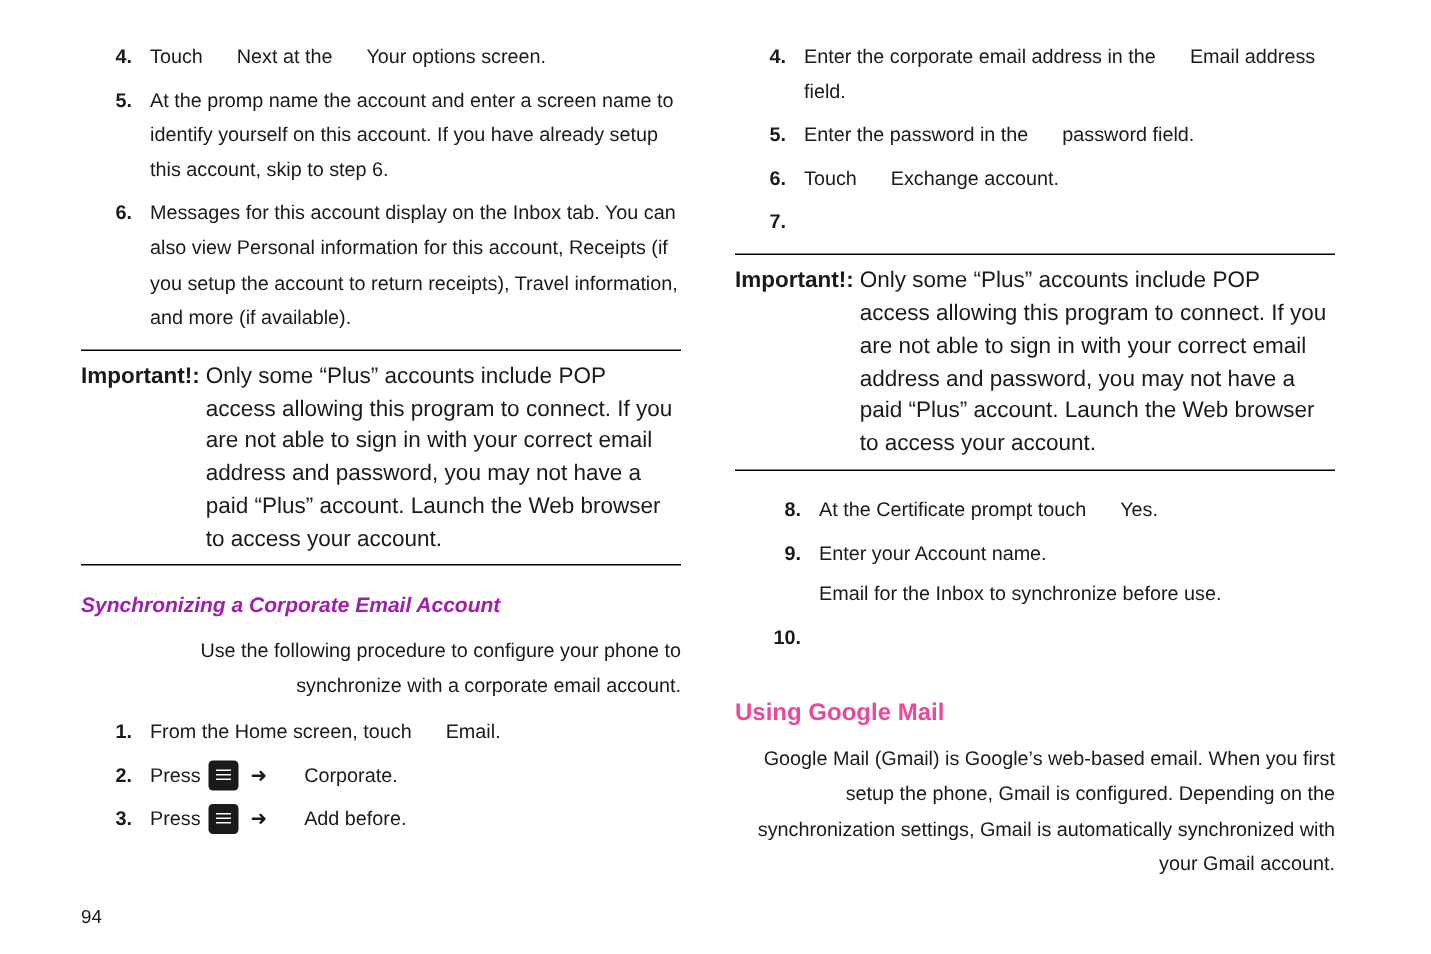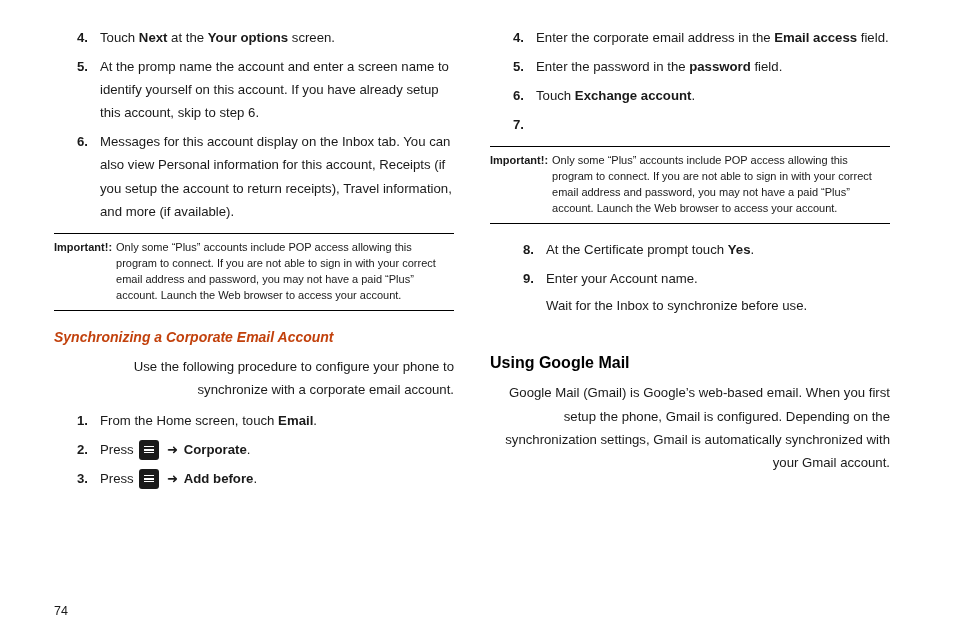--- a/index.html
+++ b/index.html
@@ -46,39 +46,39 @@
     padding-right: 12px;
   }
   .num.wide { width: 44px; }
   .content { flex: 1; }
 
   .important-block {
     border-top: 1.6px solid #000;
     border-bottom: 1.6px solid #000;
     padding: 6px 0;
     margin: 10px 0 14px 0;
-    font-size: 11px;
+    font-size: 15px;
     line-height: 1.45;
     display: flex;
   }
   .important-label {
     font-weight: bold;
     flex-shrink: 0;
     padding-right: 4px;
   }
 
   .sub-heading {
-    color: #c2410c;
+    color: #a21caf;
     font-style: italic;
     font-weight: bold;
     font-size: 14px;
     margin: 4px 0 6px 0;
   }
   .section-heading {
-    color: #000000;
+    color: #ec4899;
     font-weight: bold;
     font-size: 16px;
     margin: 26px 0 4px 0;
   }
   p.body {
     margin: 0 0 8px 10px;
     text-align: right;
   }
   .icon {
     display: inline-flex;
@@ -115,21 +115,21 @@
     font-weight: normal;
     position: relative;
     top: 0px;
   }
   .page-num {
     position: absolute;
     left: 54px;
     bottom: 18px;
     font-size: 12.5px;
   }
-  b { font-weight: bold; }
+  b { font-weight: normal; margin-left: 19px; }
 </style>
 </head>
 <body>
 
 <div class="page">
 
   <div class="column">
 
     <ol id="left-steps-a">
         <li>
@@ -170,21 +170,21 @@
         </li>
       </ol>
 
   </div>
 
   <div class="column">
 
     <ol id="right-steps-c">
         <li>
           <span class="num">4.</span>
-          <span class="content">Enter the corporate email address in the <b>Email access</b> field.</span>
+          <span class="content">Enter the corporate email address in the <b>Email address</b> field.</span>
         </li>
         <li>
           <span class="num">5.</span>
           <span class="content">Enter the password in the <b>password</b> field.</span>
         </li>
         <li>
           <span class="num">6.</span>
           <span class="content">Touch <b>Exchange account</b>.</span>
         </li>
         <li>
@@ -197,26 +197,27 @@
       <span>Only some “Plus” accounts include POP access allowing this program to connect. If you are not able to sign in with your correct email address and password, you may not have a paid “Plus” account. Launch the Web browser to access your account.</span>
     </div>
 
     <ol id="right-steps-d">
         <li>
           <span class="num wide">8.</span>
           <span class="content">At the Certificate prompt touch <b>Yes</b>.</span>
         </li>
         <li>
           <span class="num wide">9.</span>
-          <span class="content">Enter your Account name.<br><span style="display:block;margin-top:4px">Wait for the Inbox to synchronize before use.</span></span>
-        </li>
-        <li>
+          <span class="content">Enter your Account name.<br><span style="display:block;margin-top:4px">Email for the Inbox to synchronize before use.</span></span>
+        </li>
+        <li>
+          <span class="num wide">10.</span>
         </li>
       </ol>
 
     <div class="section-heading">Using Google Mail</div>
 
     <p class="body">Google Mail (Gmail) is Google’s web-based email. When you first setup the phone, Gmail is configured. Depending on the synchronization settings, Gmail is automatically synchronized with your Gmail account.</p>
 
   </div>
 
-  <div class="page-num">74</div>
+  <div class="page-num">94</div>
 </div>
 
 </body></html>

